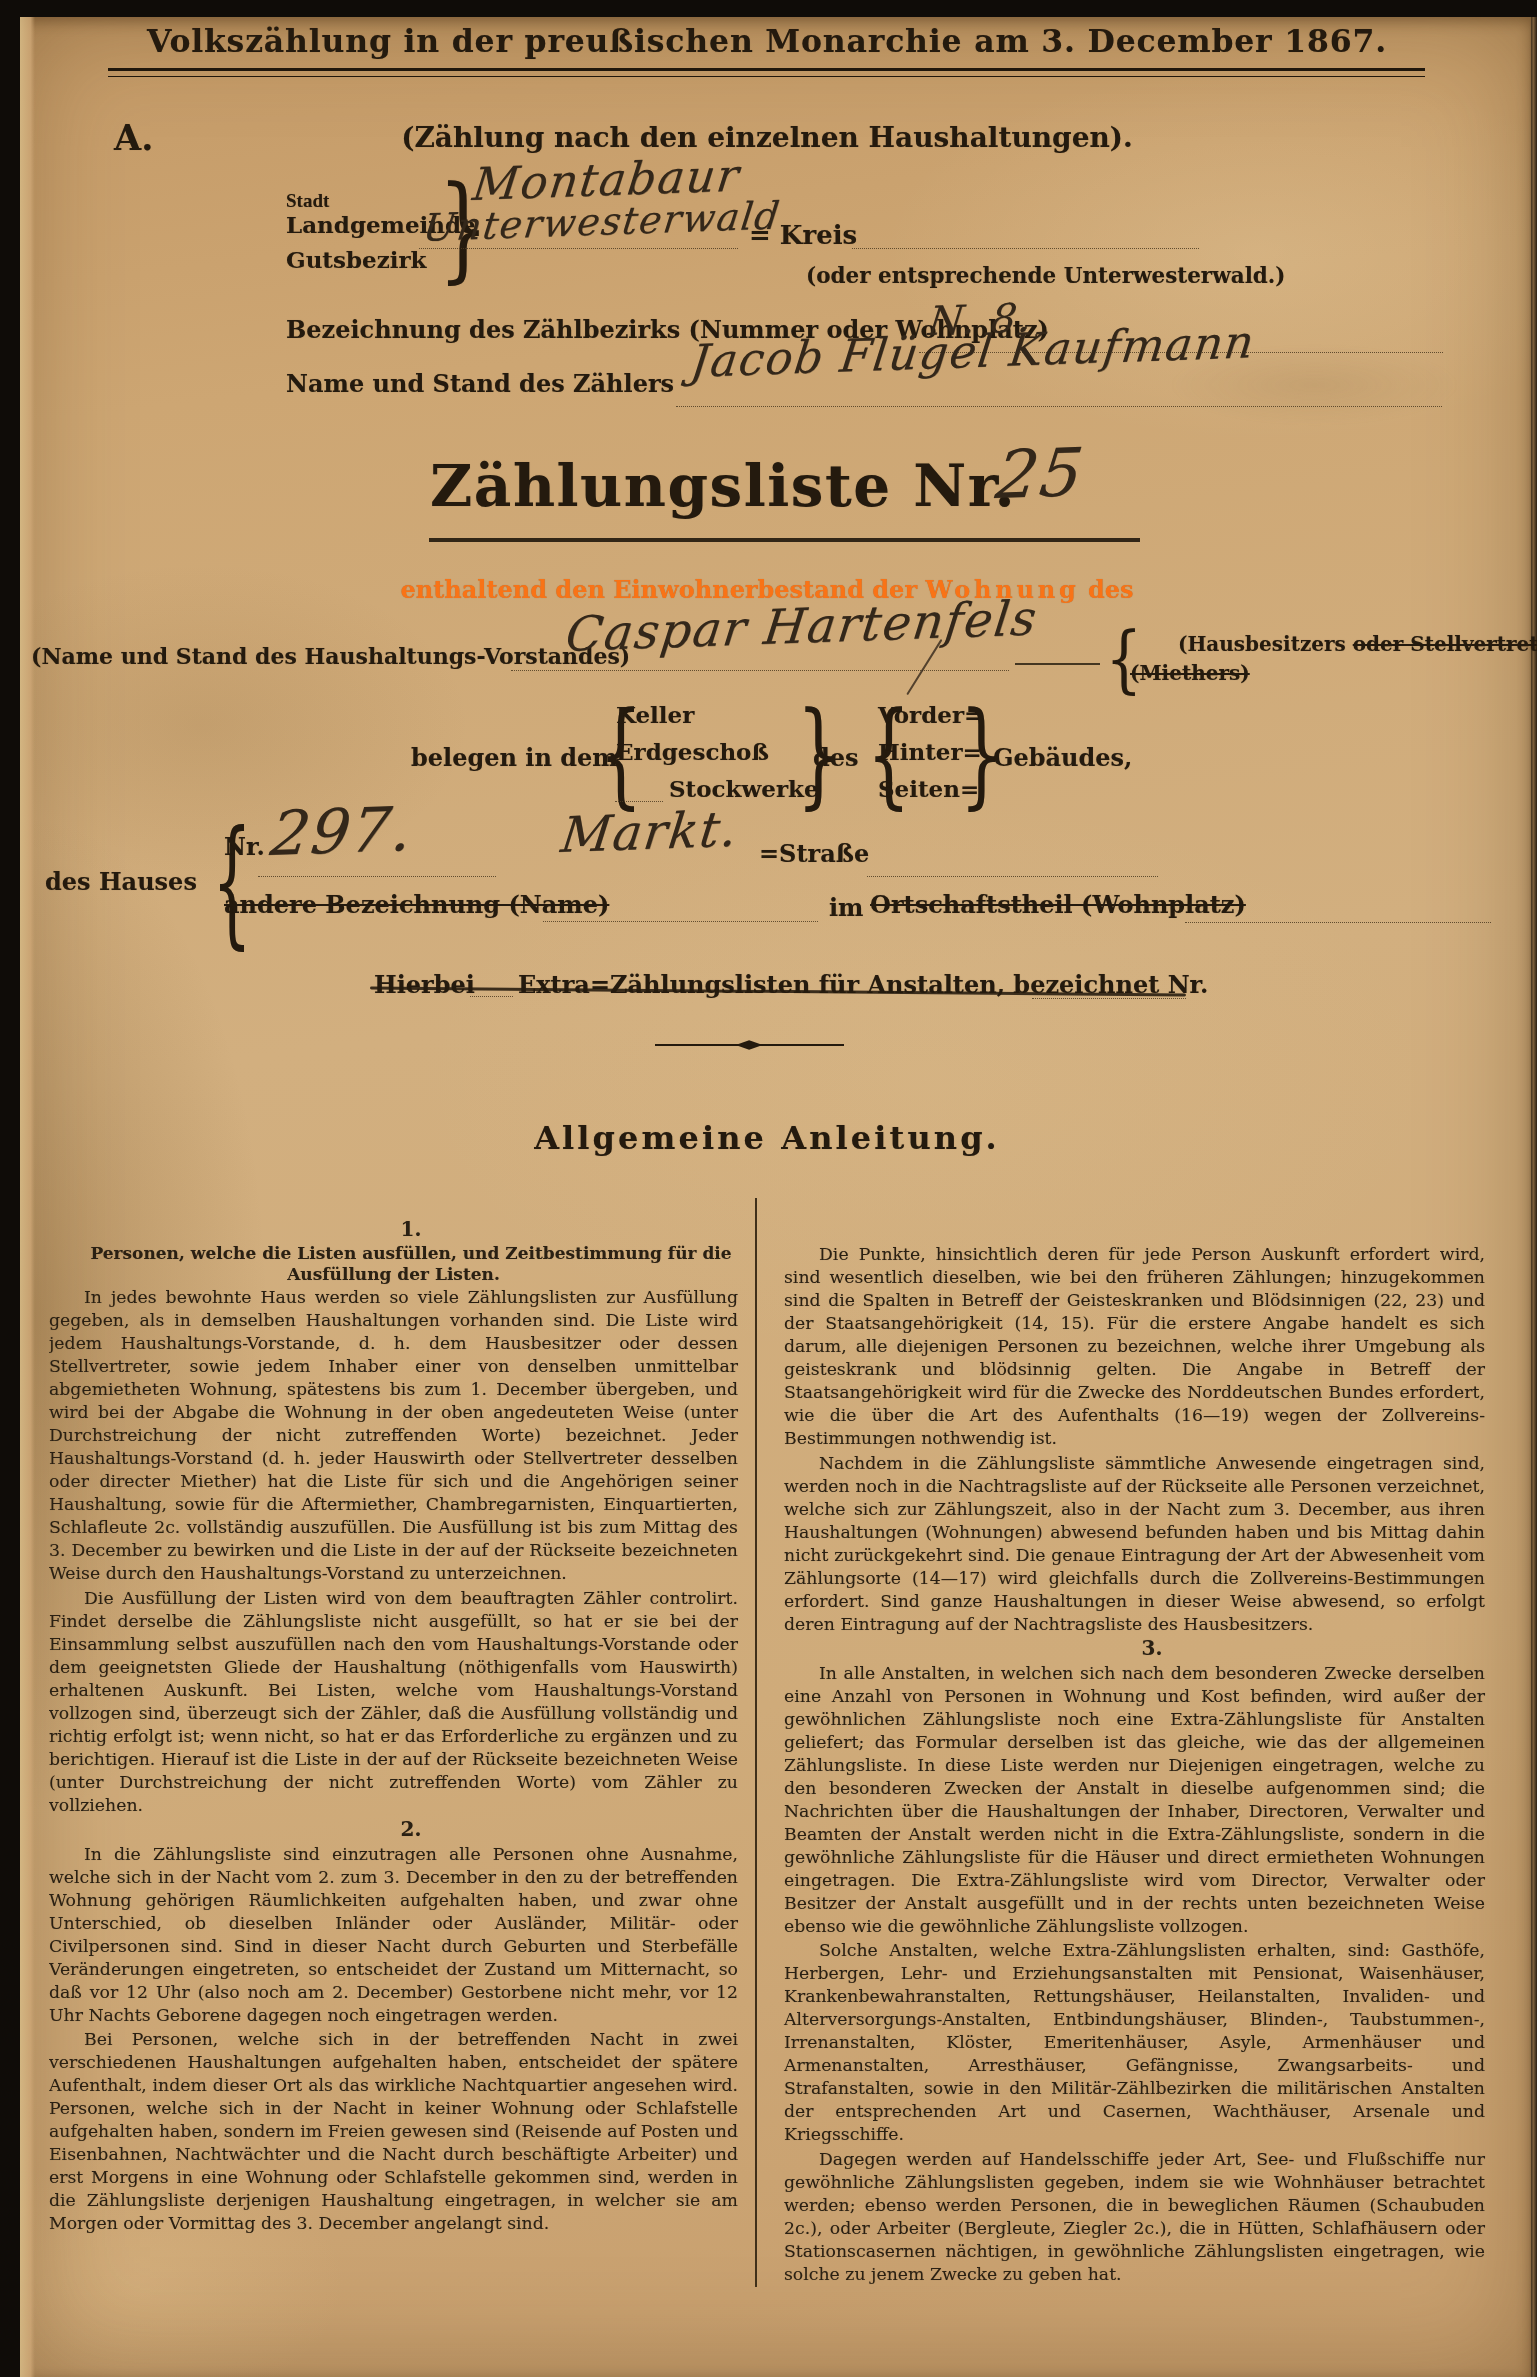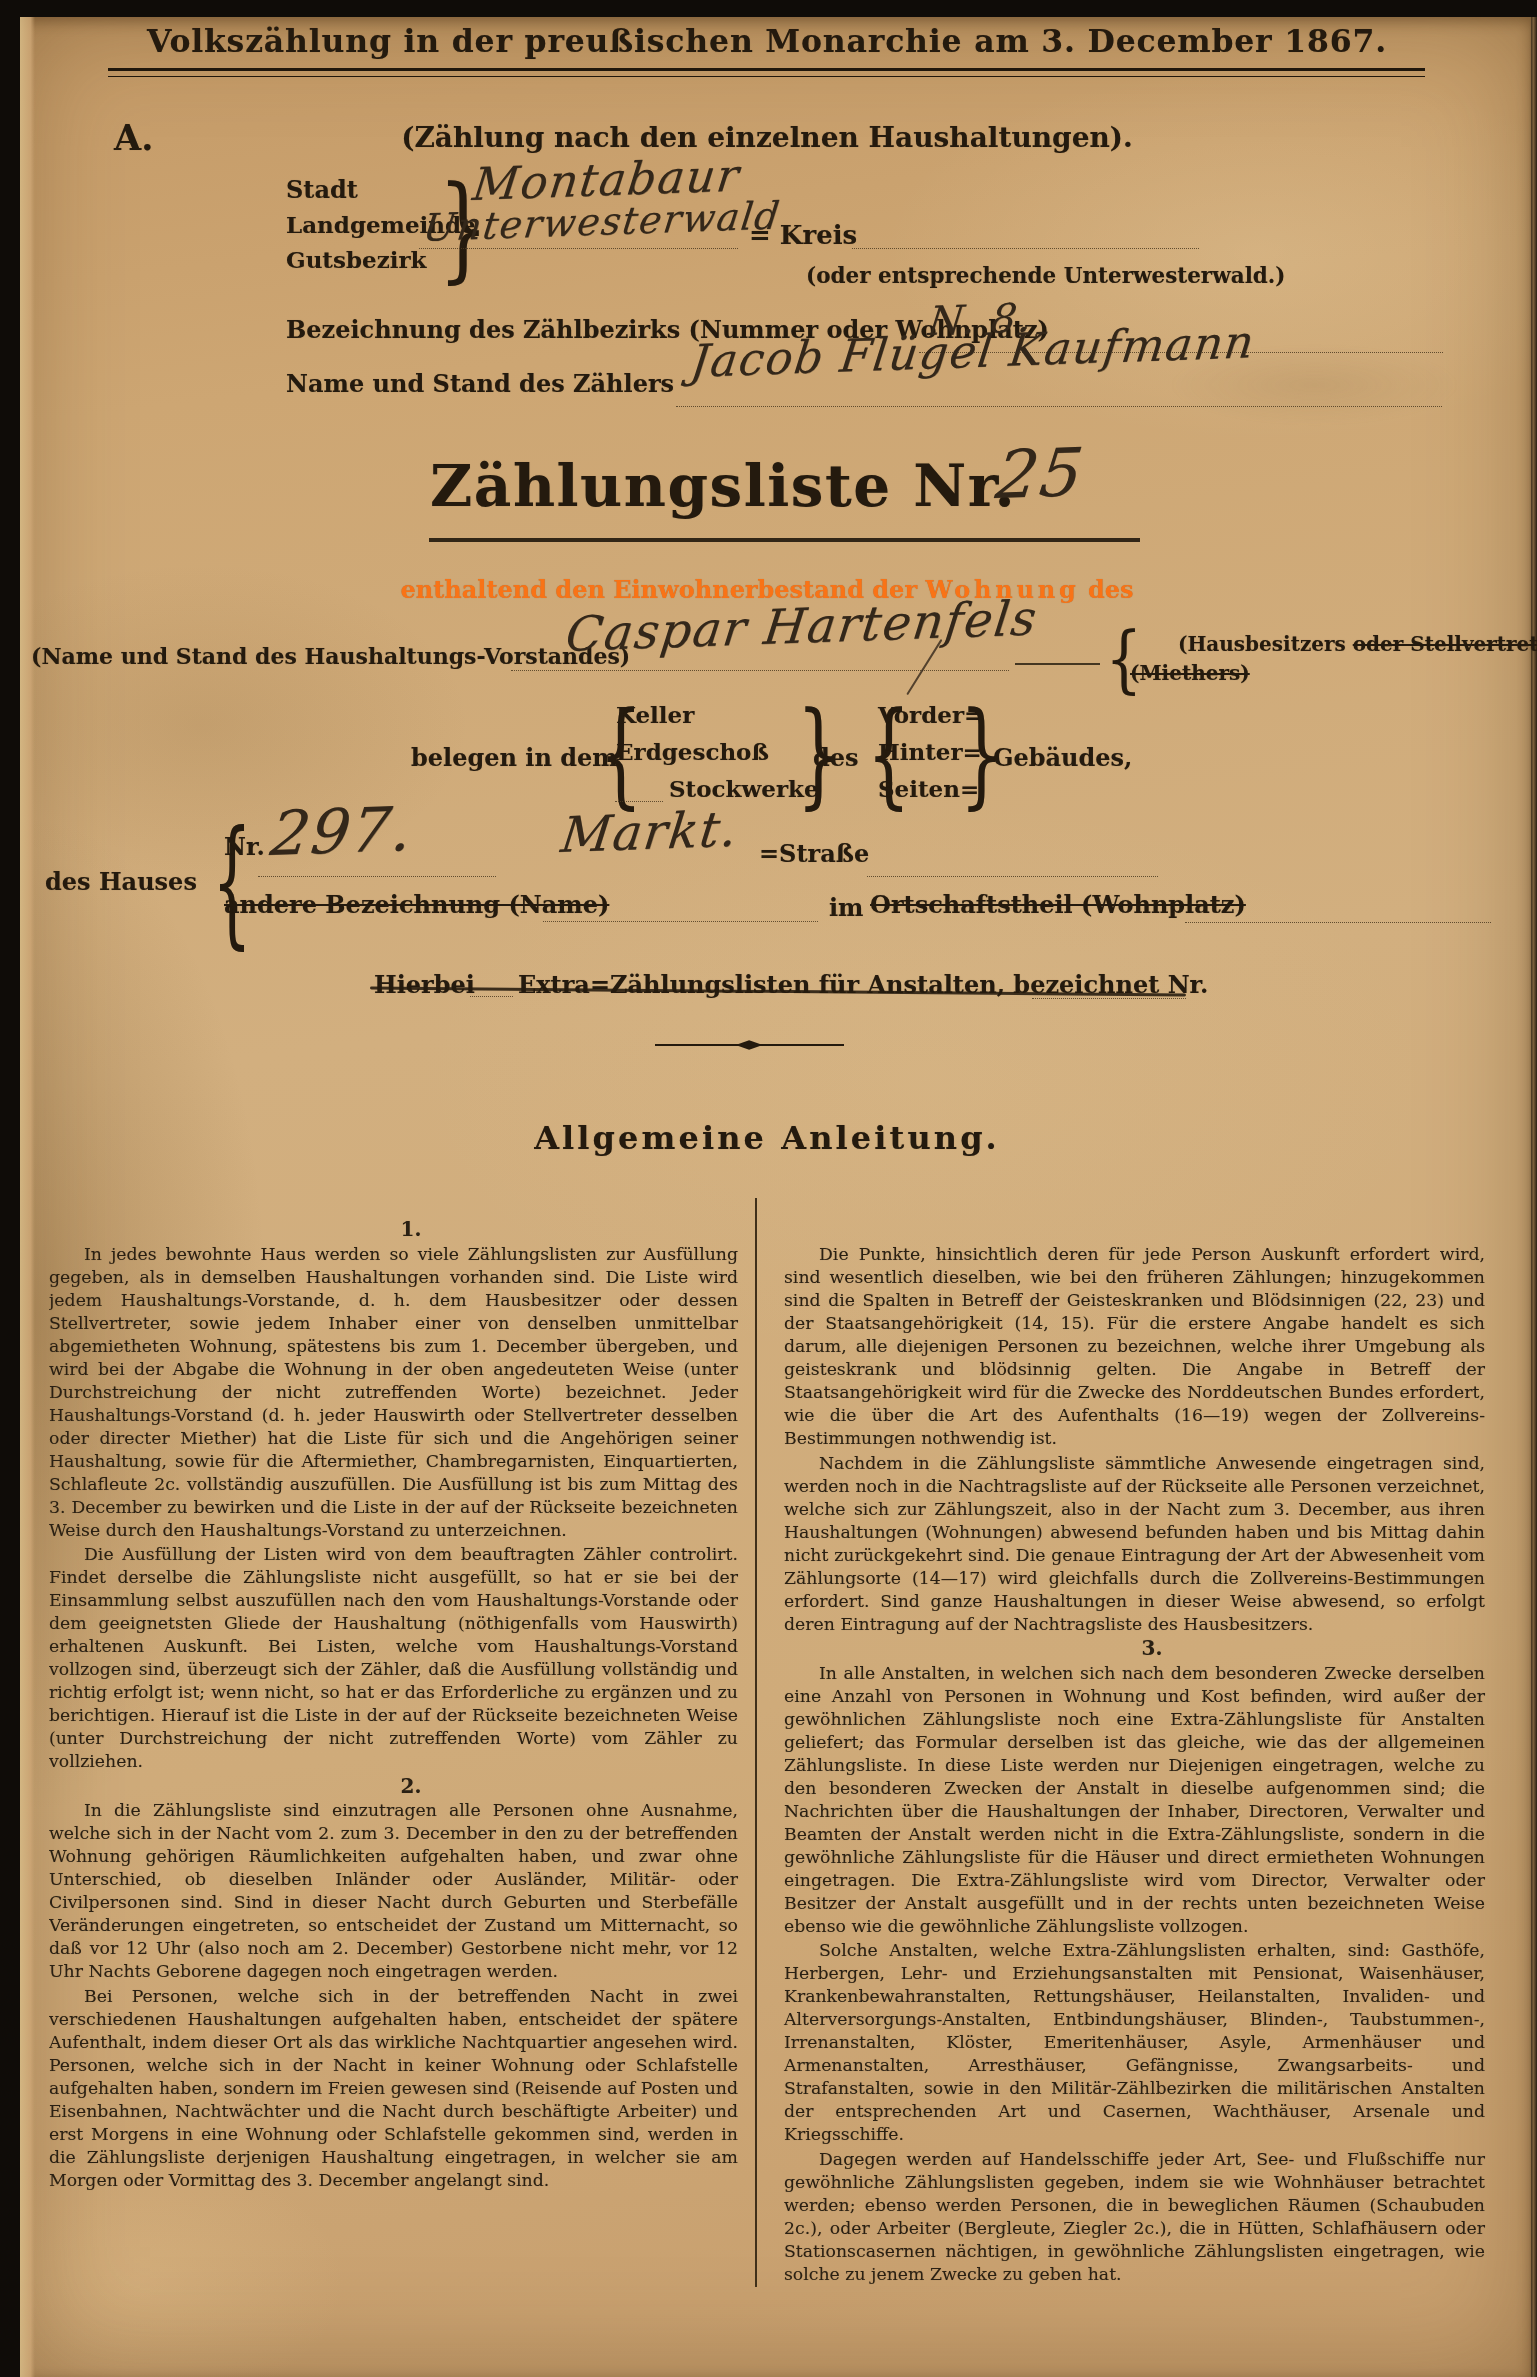--- a/index.html
+++ b/index.html
@@ -68,21 +68,21 @@
   <div class="edge-left"></div>
   <div class="edge-right"></div>
   <div class="ghost"></div>
 
   <div class="pr ctr" style="left:108px;top:21.5px;width:1318px;font-size:31.5px;letter-spacing:0.8px;">Volkszählung in der preußischen Monarchie am 3. December 1867.</div>
   <div class="mast-rule"></div>
 
   <div class="pr" style="left:114px;top:117px;font-size:35px;">A.</div>
   <div class="pr ctr" style="left:108px;top:121px;width:1318px;font-size:28px;">(Zählung nach den einzelnen Haushaltungen).</div>
 
-  <div class="pr" style="left:286px;top:175px;font-size:24px;">Stadt</div>
+  <div class="pr" style="left:286px;top:190px;font-size:19px;font-family:Liberation Serif, serif;">Stadt</div>
   <div class="pr" style="left:286px;top:211px;font-size:23px;">Landgemeinde</div>
   <div class="pr" style="left:286px;top:246px;font-size:23px;">Gutsbezirk</div>
   <div class="brace" style="left:427px;top:171px;font-size:114px;line-height:114px;transform:scaleX(.7);">}</div>
   <div class="hw" style="left:470px;top:158px;font-size:45px;">Montabaur</div>
   <div class="hw" style="left:421px;top:206px;font-size:38px;">Unterwesterwald</div>
   <div class="dl" style="left:419px;top:248px;width:319px;"></div>
   <div class="pr" style="left:749px;top:220px;font-size:26px;">= Kreis</div>
   <div class="dl" style="left:852px;top:248px;width:347px;"></div>
   <div class="pr" style="left:806px;top:263px;font-size:21.5px;">(oder entsprechende Unterwesterwald.)</div>
 
@@ -157,20 +157,21 @@
     <div class="dia"></div>
     <div class="bar"></div>
   </div>
 
   <div class="inst-title">Allgemeine Anleitung.</div>
 
   <div class="instructions">
     <div class="cols">
       <div class="col col-left">
         <p class="sec-no first">1.</p>
+        <p class="sec-head">Personen, welche die Listen ausfüllen, und Zeitbestimmung für die Ausfüllung der Listen.</p>
         <p>In jedes bewohnte Haus werden so viele Zählungslisten zur Ausfüllung gegeben, als in demselben Haushaltungen vorhanden sind. Die Liste wird jedem Haushaltungs-Vorstande, d. h. dem Hausbesitzer oder dessen Stellvertreter, sowie jedem Inhaber einer von denselben unmittelbar abgemietheten Wohnung, spätestens bis zum 1. December übergeben, und wird bei der Abgabe die Wohnung in der oben angedeuteten Weise (unter Durchstreichung der nicht zutreffenden Worte) bezeichnet. Jeder Haushaltungs-Vorstand (d. h. jeder Hauswirth oder Stellvertreter desselben oder directer Miether) hat die Liste für sich und die Angehörigen seiner Haushaltung, sowie für die Aftermiether, Chambregarnisten, Einquartierten, Schlafleute 2c. vollständig auszufüllen. Die Ausfüllung ist bis zum Mittag des 3. December zu bewirken und die Liste in der auf der Rückseite bezeichneten Weise durch den Haushaltungs-Vorstand zu unterzeichnen.</p>
         <p>Die Ausfüllung der Listen wird von dem beauftragten Zähler controlirt. Findet derselbe die Zählungsliste nicht ausgefüllt, so hat er sie bei der Einsammlung selbst auszufüllen nach den vom Haushaltungs-Vorstande oder dem geeignetsten Gliede der Haushaltung (nöthigenfalls vom Hauswirth) erhaltenen Auskunft. Bei Listen, welche vom Haushaltungs-Vorstand vollzogen sind, überzeugt sich der Zähler, daß die Ausfüllung vollständig und richtig erfolgt ist; wenn nicht, so hat er das Erforderliche zu ergänzen und zu berichtigen. Hierauf ist die Liste in der auf der Rückseite bezeichneten Weise (unter Durchstreichung der nicht zutreffenden Worte) vom Zähler zu vollziehen.</p>
         <p class="sec-no">2.</p>
         <p>In die Zählungsliste sind einzutragen alle Personen ohne Ausnahme, welche sich in der Nacht vom 2. zum 3. December in den zu der betreffenden Wohnung gehörigen Räumlichkeiten aufgehalten haben, und zwar ohne Unterschied, ob dieselben Inländer oder Ausländer, Militär- oder Civilpersonen sind. Sind in dieser Nacht durch Geburten und Sterbefälle Veränderungen eingetreten, so entscheidet der Zustand um Mitternacht, so daß vor 12 Uhr (also noch am 2. December) Gestorbene nicht mehr, vor 12 Uhr Nachts Geborene dagegen noch eingetragen werden.</p>
         <p>Bei Personen, welche sich in der betreffenden Nacht in zwei verschiedenen Haushaltungen aufgehalten haben, entscheidet der spätere Aufenthalt, indem dieser Ort als das wirkliche Nachtquartier angesehen wird. Personen, welche sich in der Nacht in keiner Wohnung oder Schlafstelle aufgehalten haben, sondern im Freien gewesen sind (Reisende auf Posten und Eisenbahnen, Nachtwächter und die Nacht durch beschäftigte Arbeiter) und erst Morgens in eine Wohnung oder Schlafstelle gekommen sind, werden in die Zählungsliste derjenigen Haushaltung eingetragen, in welcher sie am Morgen oder Vormittag des 3. December angelangt sind.</p>
       </div>
       <div class="col col-right">
         <p>Die Punkte, hinsichtlich deren für jede Person Auskunft erfordert wird, sind wesentlich dieselben, wie bei den früheren Zählungen; hinzugekommen sind die Spalten in Betreff der Geisteskranken und Blödsinnigen (22, 23) und der Staatsangehörigkeit (14, 15). Für die erstere Angabe handelt es sich darum, alle diejenigen Personen zu bezeichnen, welche ihrer Umgebung als geisteskrank und blödsinnig gelten. Die Angabe in Betreff der Staatsangehörigkeit wird für die Zwecke des Norddeutschen Bundes erfordert, wie die über die Art des Aufenthalts (16—19) wegen der Zollvereins-Bestimmungen nothwendig ist.</p>
         <p>Nachdem in die Zählungsliste sämmtliche Anwesende eingetragen sind, werden noch in die Nachtragsliste auf der Rückseite alle Personen verzeichnet, welche sich zur Zählungszeit, also in der Nacht zum 3. December, aus ihren Haushaltungen (Wohnungen) abwesend befunden haben und bis Mittag dahin nicht zurückgekehrt sind. Die genaue Eintragung der Art der Abwesenheit vom Zählungsorte (14—17) wird gleichfalls durch die Zollvereins-Bestimmungen erfordert. Sind ganze Haushaltungen in dieser Weise abwesend, so erfolgt deren Eintragung auf der Nachtragsliste des Hausbesitzers.</p>
         <p class="sec-no">3.</p>

